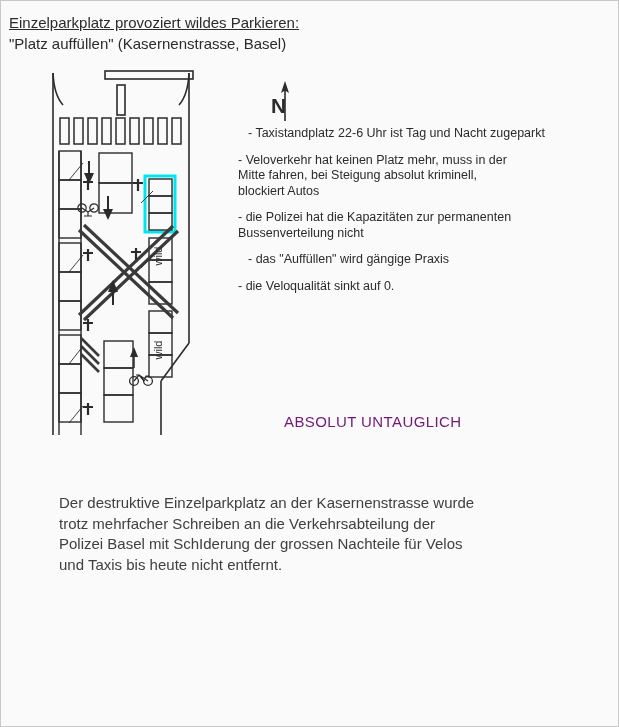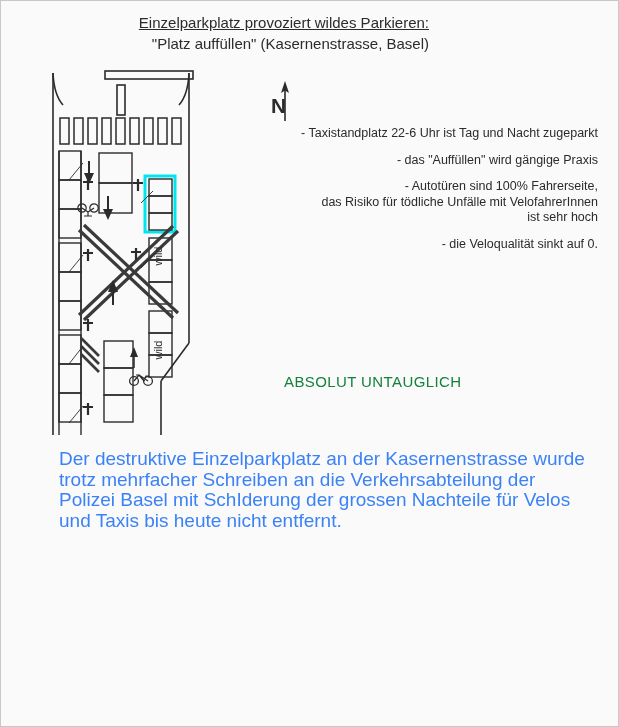--- a/index.html
+++ b/index.html
@@ -24,21 +24,20 @@
     border: 1px solid #c8c8c8;
     box-sizing: border-box;
   }
 
   
   .title-block {
     position: absolute;
     left: 8px;
     top: 12px;
     width: 420px;
-    text-align: right;
   }
   .title-line1 {
     font-size: 15px;
     line-height: 20px;
     text-decoration: underline;
     white-space: nowrap;
   }
   .title-line2 {
     font-size: 15px;
     line-height: 22px;
@@ -59,57 +58,57 @@
     font-size: 21px;
     font-weight: bold;
     letter-spacing: 0;
     line-height: 21px;
     color: #2b2b2b;
   }
 
   
   .notes {
     position: absolute;
-    left: 225px;
+    left: 237px;
     top: 125px;
     width: 372px;
-    text-align: right;
   }
   .note {
     font-size: 12.5px;
     line-height: 15.5px;
     margin-bottom: 11px;
     white-space: pre-line;
     color: #2b2b2b;
   }
   .note.indent { padding-left: 10px; }
 
   .verdict {
     position: absolute;
     left: 283px;
-    top: 372px;
+    top: 412px;
     font-size: 15px;
     letter-spacing: 0.4px;
-    color: #15803d;
+    color: #701a75;
     white-space: nowrap;
   }
 
   
   .body-text {
     position: absolute;
     left: 58px;
     top: 448px;
     width: 540px;
   }
   .para {
-    font-size: 19px;
+    font-size: 15px;
     line-height: 20.5px;
     margin-bottom: 19px;
     white-space: pre-line;
-    color: #3b82f6;
+    color: #404040;
+    margin-top: 44px;
   }
 
   
   .map {
     position: absolute;
     left: 20px;
     top: 62px;
     width: 200px;
     height: 390px;
   }
@@ -293,24 +292,26 @@
       <g transform="translate(108,309)">
         <circle cx="5" cy="9" r="4.4" fill="none" stroke="#2b2b2b" stroke-width="1.3"></circle>
         <circle cx="19" cy="9" r="4.4" fill="none" stroke="#2b2b2b" stroke-width="1.3"></circle>
         <path d="M5 9 L10 3 L15 9 M10 3 L19 9 M10 3 L7 3 M15 9 L17 4 L20 4" fill="none" stroke="#2b2b2b" stroke-width="1.2"></path>
       </g>
     </svg>
   </div>
 
   <div class="notes">
     <div class="note indent">- Taxistandplatz 22-6 Uhr ist Tag und Nacht zugeparkt</div>
+    <div class="note">- Veloverkehr   hat keinen Platz mehr, muss in der
+Mitte fahren, bei Steigung absolut kriminell,
+blockiert Autos</div>
+    <div class="note">- die Polizei hat die Kapazitäten zur permanenten
+Bussenverteilung nicht</div>
     <div class="note indent">- das "Auffüllen" wird gängige Praxis</div>
-    <div class="note">- Autotüren sind 100% Fahrerseite,
-das Risiko für tödliche Unfälle mit VelofahrerInnen
-ist sehr hoch</div>
     <div class="note">- die Veloqualität sinkt auf 0.</div>
   </div>
 
   <div class="verdict">ABSOLUT UNTAUGLICH</div>
 
   <div class="body-text">
     <div class="para">Der destruktive Einzelparkplatz an der Kasernenstrasse wurde
 trotz mehrfacher Schreiben an die Verkehrsabteilung der
 Polizei Basel mit SchIderung der grossen Nachteile für Velos
 und Taxis bis heute nicht entfernt.</div>

